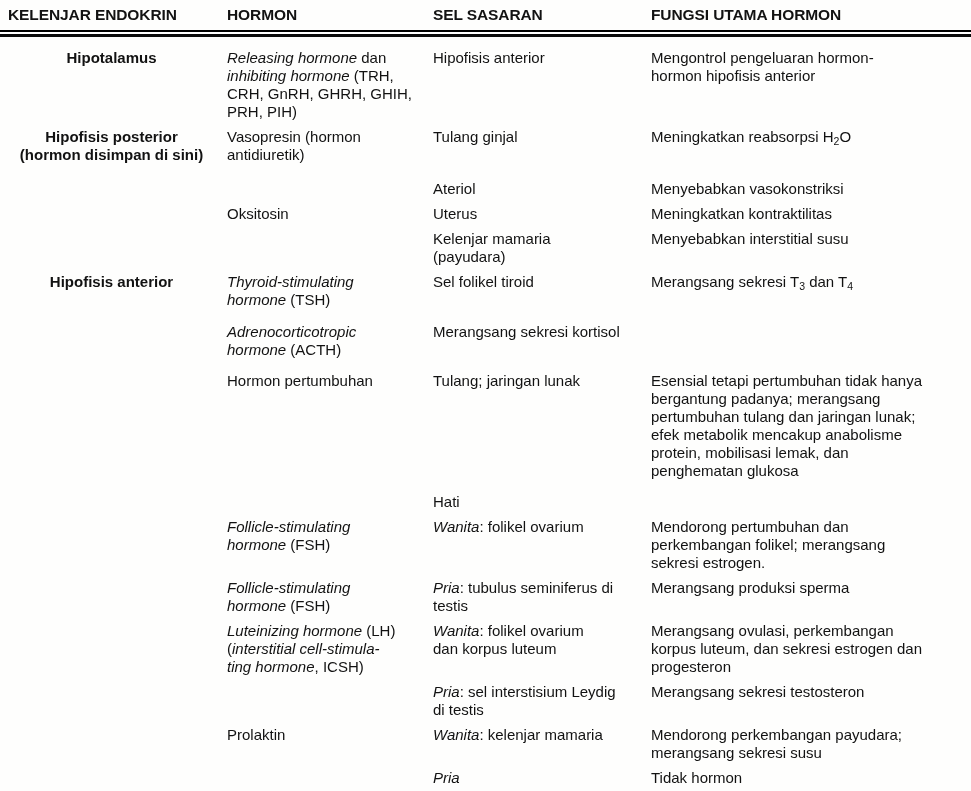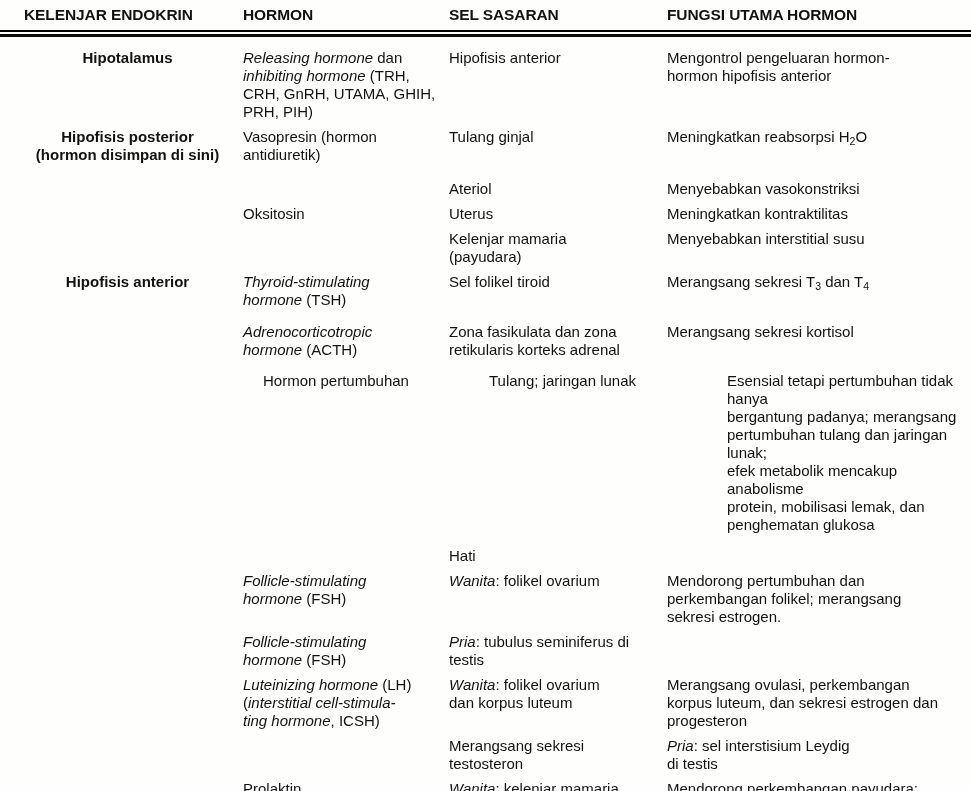--- a/index.html
+++ b/index.html
@@ -16,22 +16,22 @@
   }
   .page {
     position: relative;
     width: 971px;
     height: 791px;
     background: #fefefd;
   }
   .cols {
     display: grid;
     grid-template-columns: 219px 206px 218px 1fr;
+    padding-left: 8px;
     box-sizing: border-box;
-    margin-left: 24px;
   }
   .thead {
     padding-top: 5px;
   }
   .th {
     font-weight: bold;
     font-size: 15.5px;
     line-height: 19px;
     letter-spacing: -0.1px;
     white-space: nowrap;
@@ -76,21 +76,21 @@
     <div class="r-thin"></div>
     <div class="r-gap"></div>
     <div class="r-thick"></div>
   </div>
 
   <div class="tbody" id="tbody">
       <div class="trow cols" style="margin-top: 12px;">
         <div class="cell cell-gland"><span>Hipotalamus</span></div>
         <div class="cell cell-hormone"><span class="it">Releasing hormone</span><span> dan
 </span><span class="it">inhibiting hormone</span><span> (TRH,
-CRH, GnRH, UTAMA, GHIH,
+CRH, GnRH, GHRH, GHIH,
 PRH, PIH)</span></div>
         <div class="cell cell-target"><span>Hipofisis anterior</span></div>
         <div class="cell cell-function"><span>Mengontrol pengeluaran hormon-
 hormon hipofisis anterior</span></div>
       </div>
       <div class="trow cols">
         <div class="cell cell-gland"><span>Hipofisis posterior
 (hormon disimpan di sini)</span></div>
         <div class="cell cell-hormone"><span>Vasopresin (hormon
 antidiuretik)</span></div>
@@ -120,25 +120,23 @@
         <div class="cell cell-gland"><span>Hipofisis anterior</span></div>
         <div class="cell cell-hormone"><span class="it">Thyroid-stimulating
 hormone</span><span> (TSH)</span></div>
         <div class="cell cell-target"><span>Sel folikel tiroid</span></div>
         <div class="cell cell-function"><span>Merangsang sekresi T</span><sub>3</sub><span> dan T</span><sub>4</sub></div>
       </div>
       <div class="trow cols" style="margin-top: 14px;">
         <div class="cell cell-gland"></div>
         <div class="cell cell-hormone"><span class="it">Adrenocorticotropic
 hormone</span><span> (ACTH)</span></div>
-        <div class="cell cell-target"><span>Zona fasikulata dan zona
-retikularis korteks adrenal</span></div>
         <div class="cell cell-function"><span>Merangsang sekresi kortisol</span></div>
       </div>
-      <div class="trow cols" style="margin-top: 13px; gap: 20px;">
+      <div class="trow cols" style="margin-top: 13px;">
         <div class="cell cell-gland"></div>
         <div class="cell cell-hormone"><span>Hormon pertumbuhan</span></div>
         <div class="cell cell-target"><span>Tulang; jaringan lunak</span></div>
         <div class="cell cell-function"><span>Esensial tetapi pertumbuhan tidak hanya
 bergantung padanya; merangsang
 pertumbuhan tulang dan jaringan lunak;
 efek metabolik mencakup anabolisme
 protein, mobilisasi lemak, dan
 penghematan glukosa</span></div>
       </div>
@@ -155,38 +153,39 @@
         <div class="cell cell-function"><span>Mendorong pertumbuhan dan
 perkembangan folikel; merangsang
 sekresi estrogen.</span></div>
       </div>
       <div class="trow cols">
         <div class="cell cell-gland"></div>
         <div class="cell cell-hormone"><span class="it">Follicle-stimulating
 hormone</span><span> (FSH)</span></div>
         <div class="cell cell-target"><span class="it">Pria</span><span>: tubulus seminiferus di
 testis</span></div>
+        <div class="cell cell-function"><span>Merangsang produksi sperma</span></div>
       </div>
       <div class="trow cols">
         <div class="cell cell-gland"></div>
         <div class="cell cell-hormone"><span class="it">Luteinizing hormone</span><span> (LH)
 (</span><span class="it">interstitial cell-stimula-
 ting hormone</span><span>, ICSH)</span></div>
         <div class="cell cell-target"><span class="it">Wanita</span><span>: folikel ovarium
 dan korpus luteum</span></div>
         <div class="cell cell-function"><span>Merangsang ovulasi, perkembangan
 korpus luteum, dan sekresi estrogen dan
 progesteron</span></div>
       </div>
       <div class="trow cols">
         <div class="cell cell-gland"></div>
         <div class="cell cell-hormone"></div>
-        <div class="cell cell-function"><span>Merangsang sekresi testosteron</span></div>
         <div class="cell cell-target"><span class="it">Pria</span><span>: sel interstisium Leydig
 di testis</span></div>
+        <div class="cell cell-function"><span>Merangsang sekresi testosteron</span></div>
       </div>
       <div class="trow cols">
         <div class="cell cell-gland"></div>
         <div class="cell cell-hormone"><span>Prolaktin</span></div>
         <div class="cell cell-target"><span class="it">Wanita</span><span>: kelenjar mamaria</span></div>
         <div class="cell cell-function"><span>Mendorong perkembangan payudara;
 merangsang sekresi susu</span></div>
       </div>
       <div class="trow cols">
         <div class="cell cell-gland"></div>

